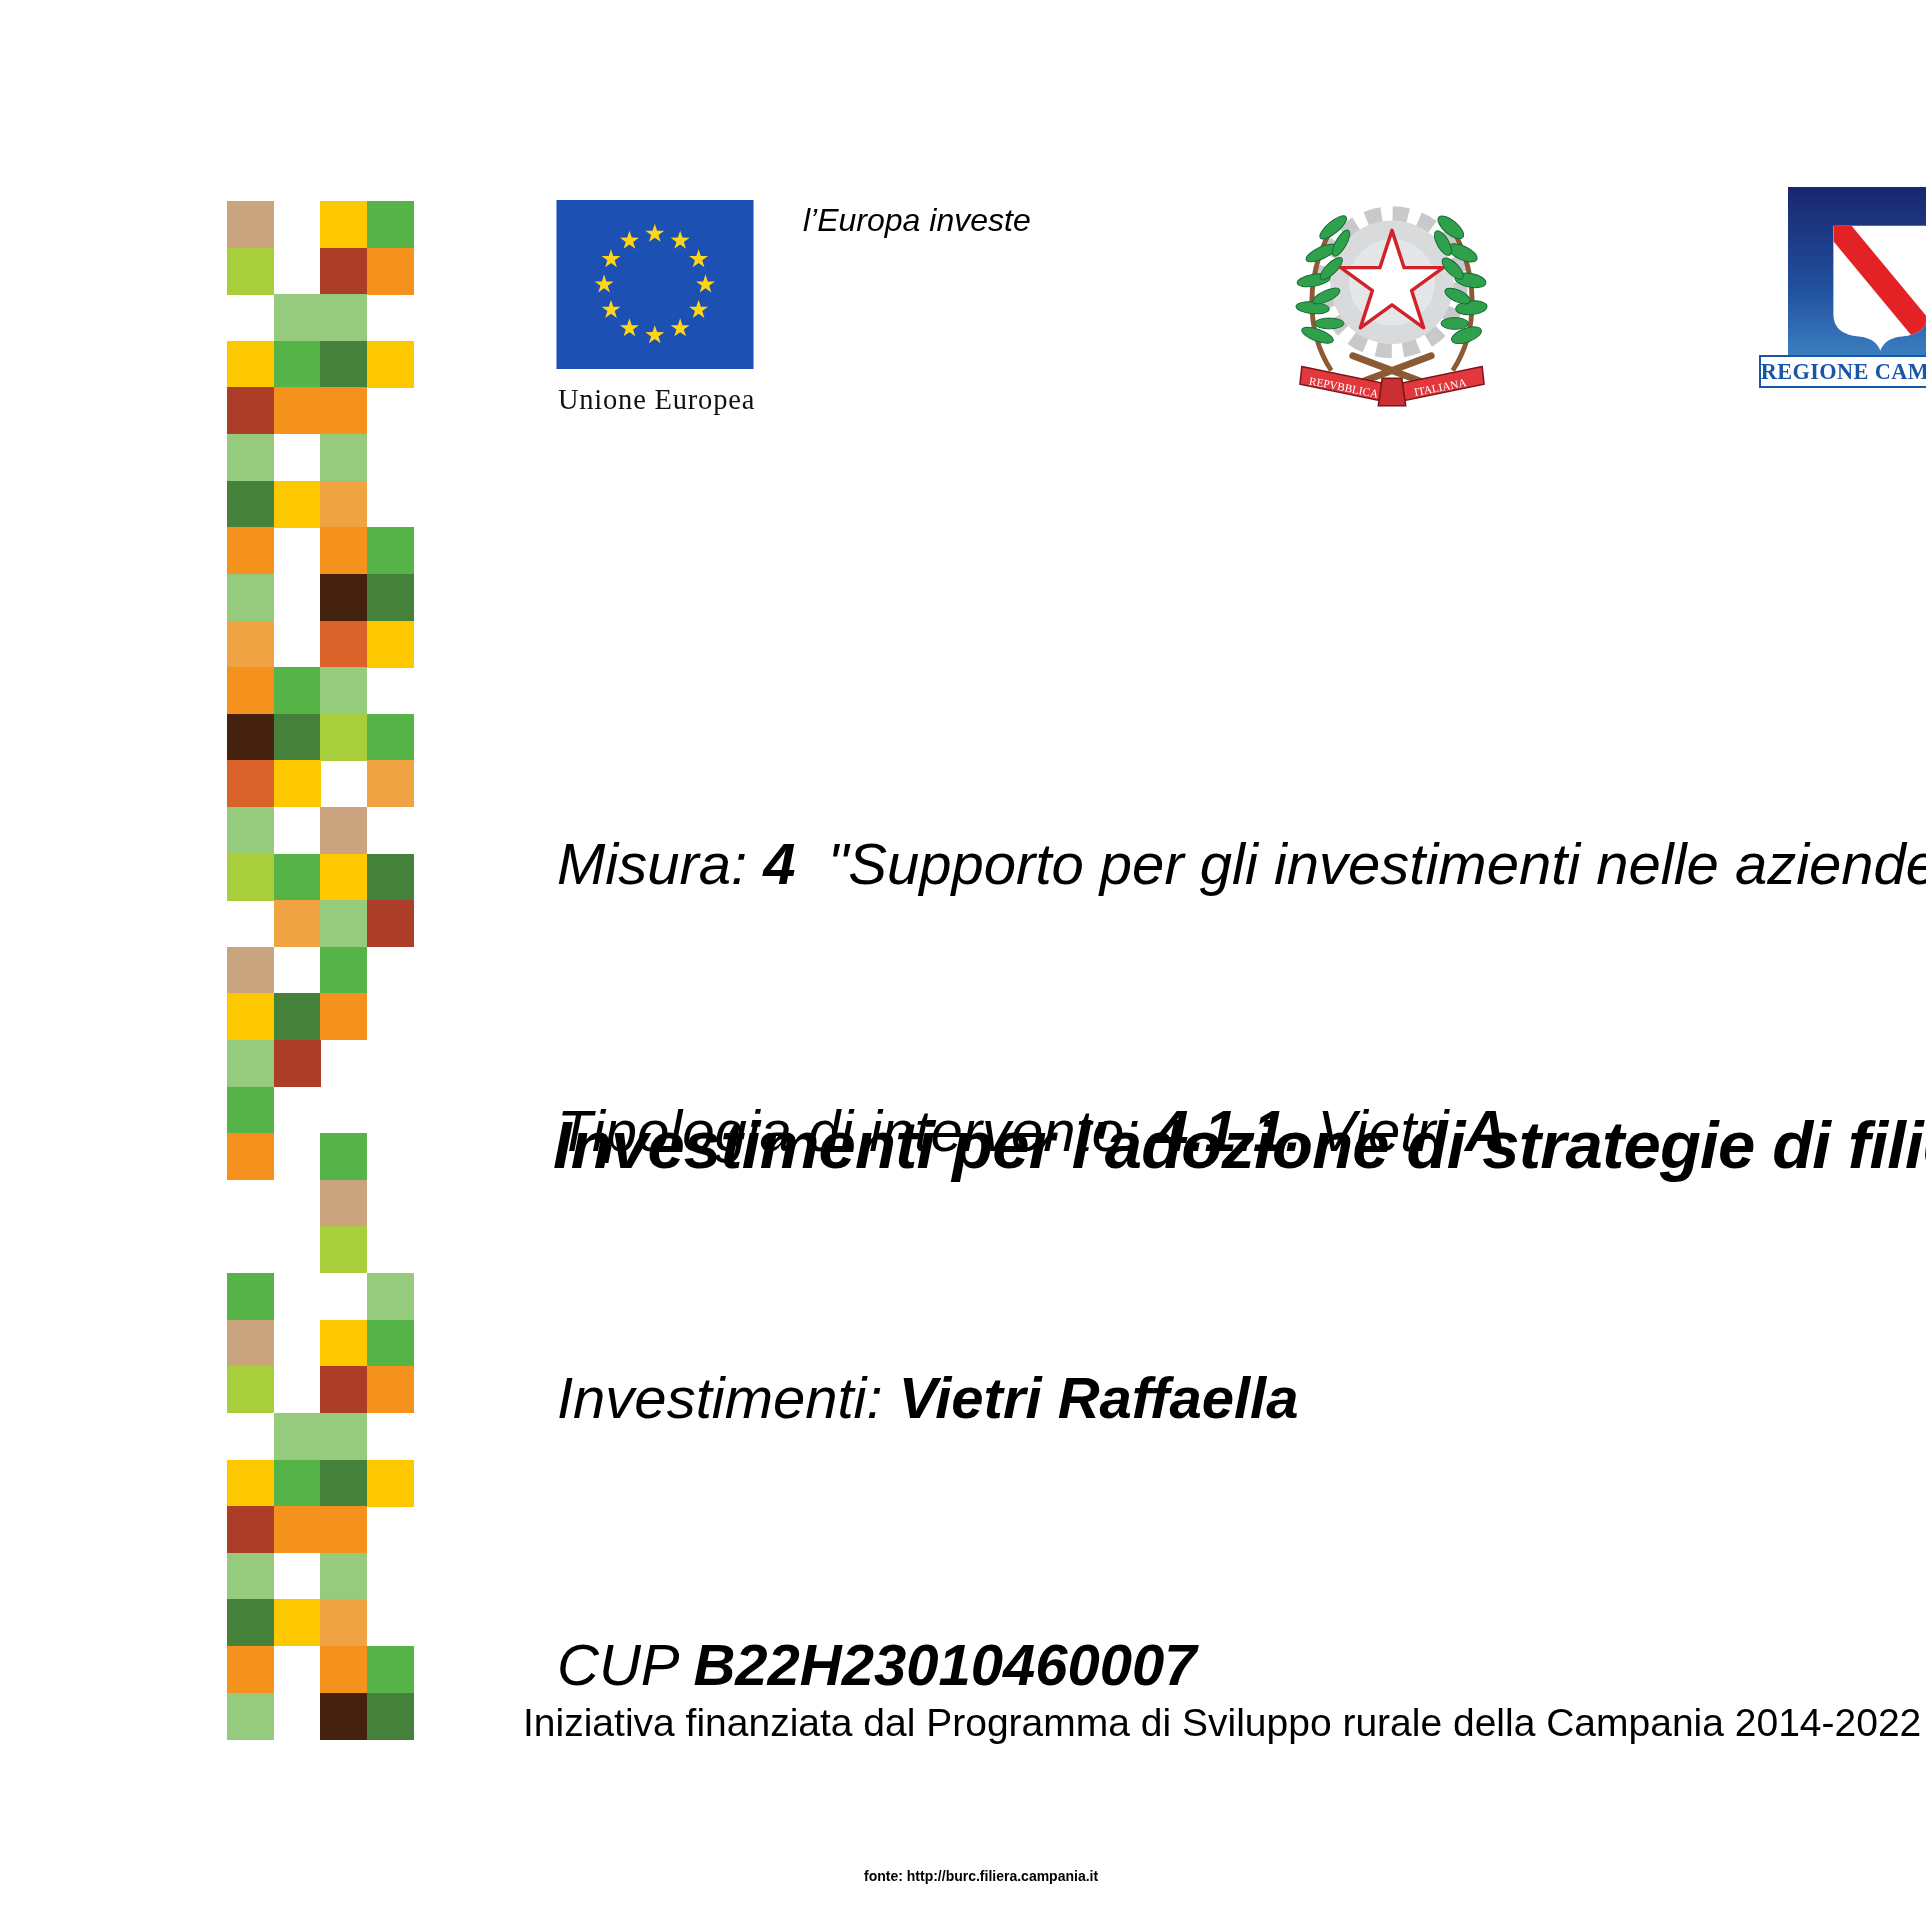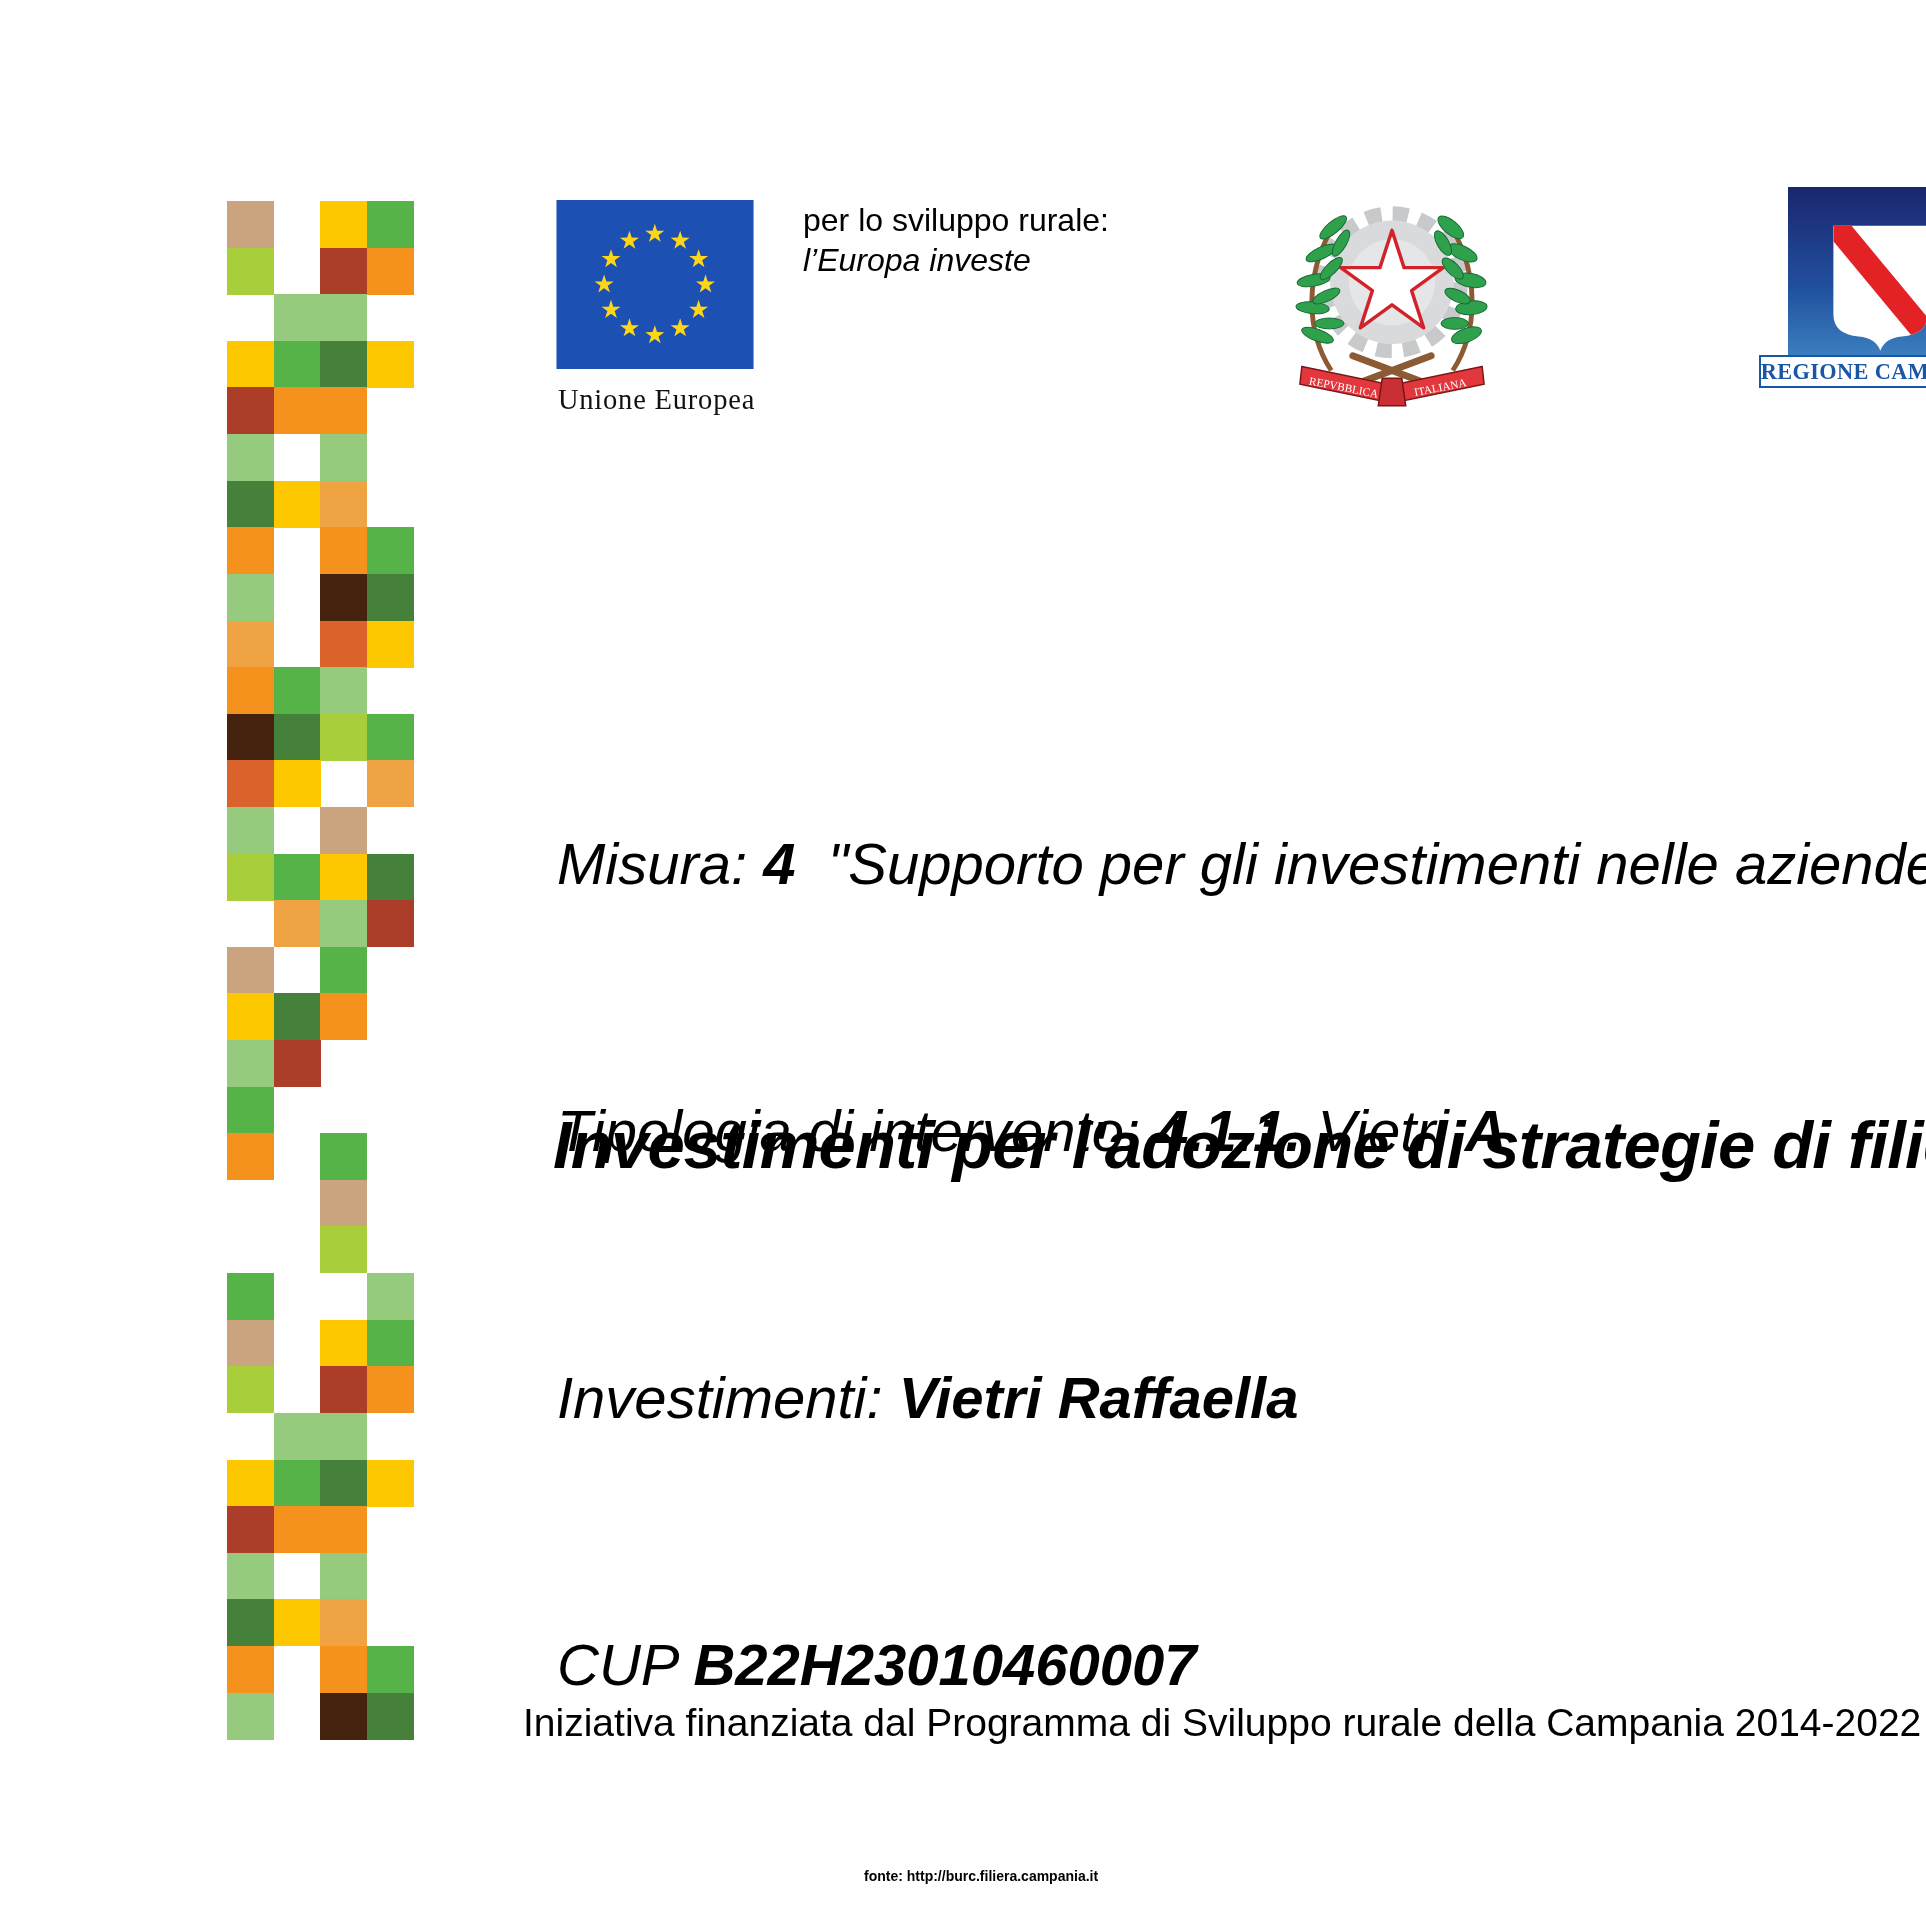--- a/index.html
+++ b/index.html
@@ -151,21 +151,20 @@
     <use href="#star" transform="translate(190,334)"></use>
     <use href="#star" transform="translate(142,286)"></use>
     <use href="#star" transform="translate(124,220)"></use>
     <use href="#star" transform="translate(142,154)"></use>
     <use href="#star" transform="translate(190,106)"></use>
   </svg>
 </div>
 <div class="eu-caption">Unione Europea</div>
 
 <div class="fondo">
-  <div>per lo sviluppo rurale:</div>
   <div class="it">l’Europa investe</div>
 </div>
 
 <div class="abs" style="left:1294px;top:184px;width:196px;height:226px;">
   <svg width="196" height="226" viewBox="0 0 200 230">
 
     <circle cx="100" cy="100" r="70" fill="none" stroke="#c7c9cb" stroke-width="15" stroke-dasharray="16 11.5"></circle>
     <circle cx="100" cy="100" r="63" fill="#d8dadc"></circle>
     <circle cx="100" cy="100" r="44" fill="#e4e6e8"></circle>
 

